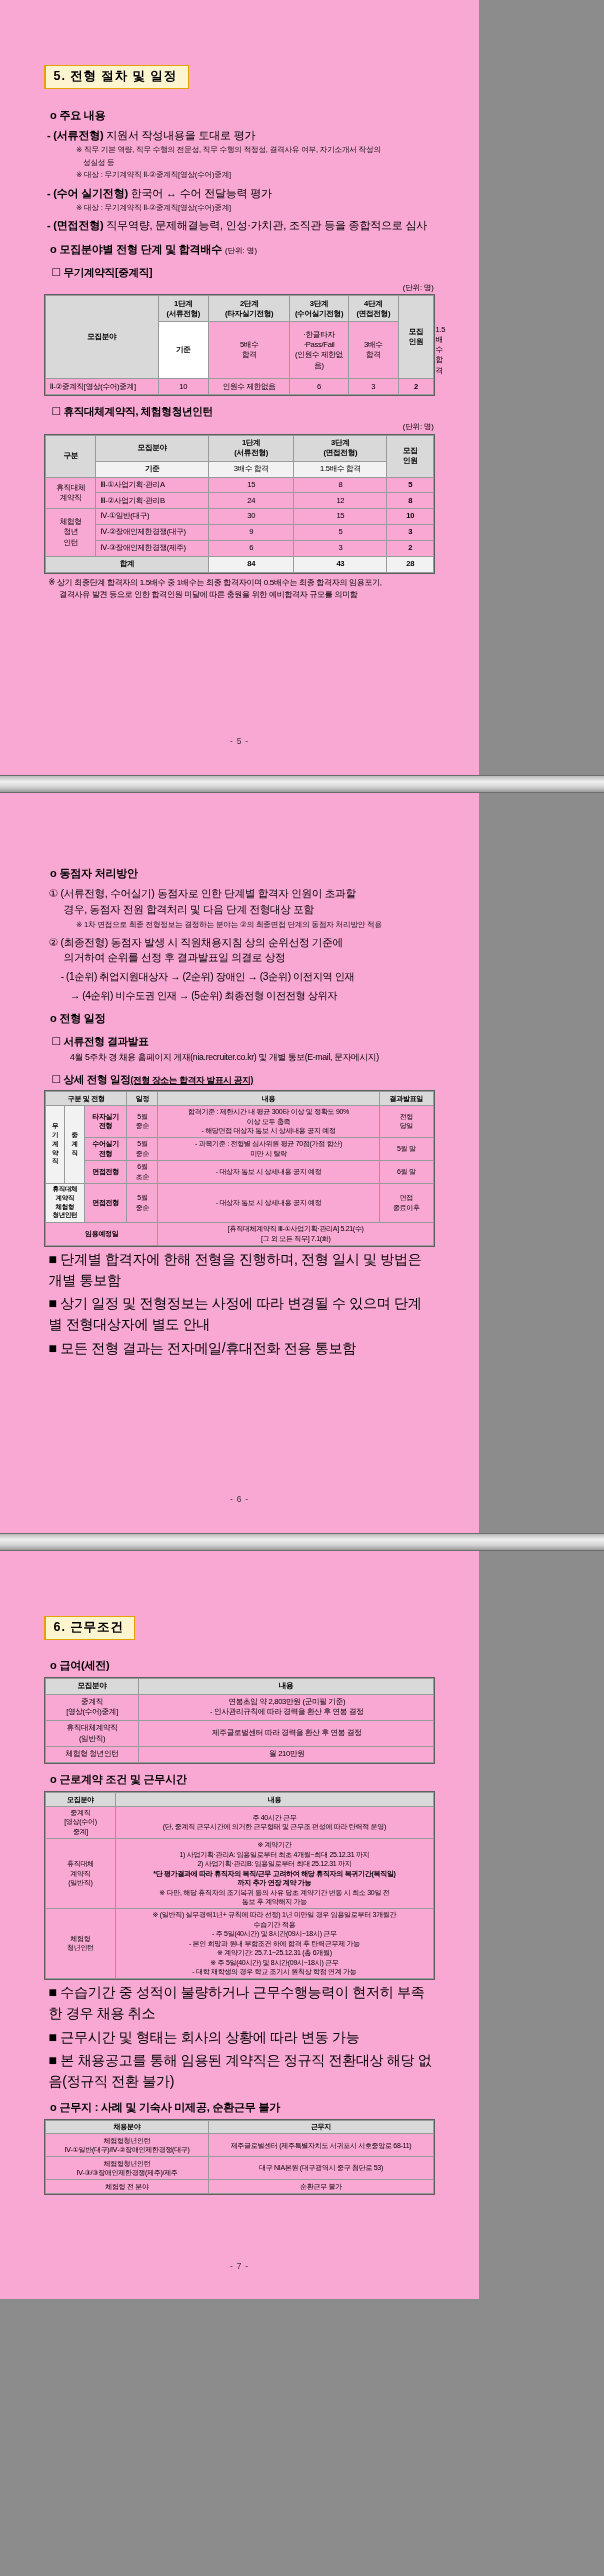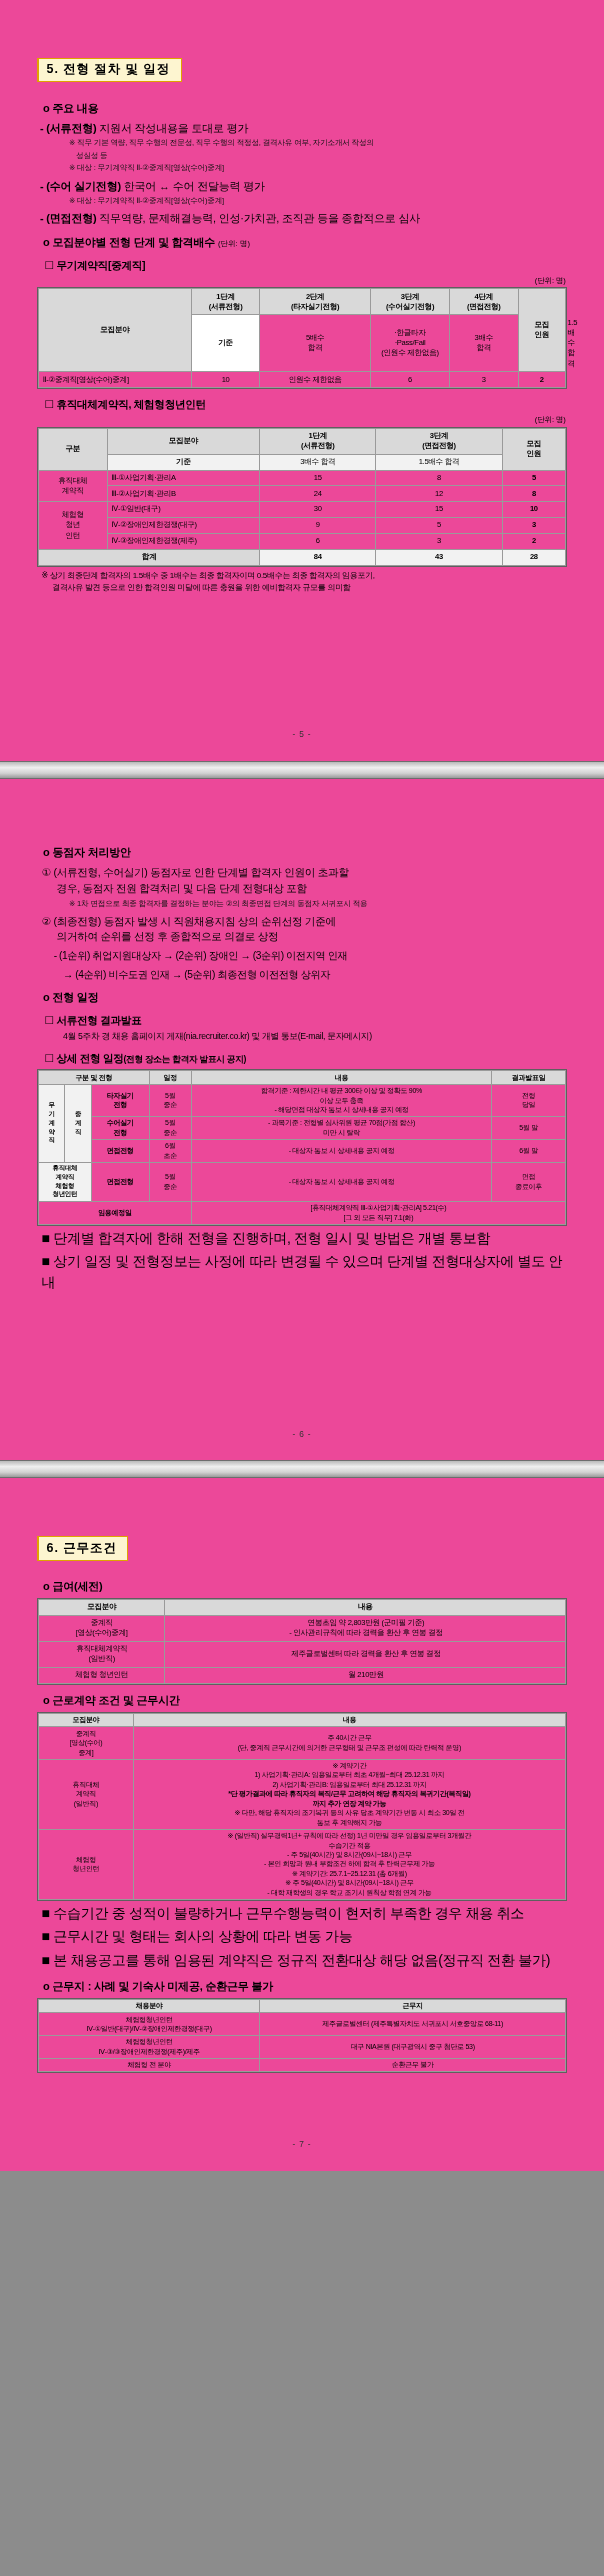--- a/index.html
+++ b/index.html
@@ -7,24 +7,24 @@
     margin: 0; padding: 0;
     background: #8c8c8c;
     font-family: "Liberation Sans", "DejaVu Sans", sans-serif;
   }
   .viewport {
     width: 605px;
     margin: 0 auto;
     background: #8c8c8c;
   }
   .page {
-    width: 604px;
-    background: #ec4899;
+    width: 479px;
+    background: #f9a8d4;
     position: relative;
-    padding: 5px;
+    padding: 12px;
   }
   .page-inner {
     padding: 53px 32px 0 32px;
   }
   .page-gap {
     height: 18px;
     background: #8c8c8c;
     border-top: 0.8px solid #6d6d6d;
     border-bottom: 0.8px solid #6d6d6d;
     background: linear-gradient(to bottom, #b9b9b9 0%, #efefef 35%, #d2d2d2 70%, #9a9a9a 100%);
@@ -67,21 +67,21 @@
     letter-spacing: -0.2px;
     color: #111;
   }
   .note-indent { margin-left: 39px; }
   .box-head {
     font-size: 10.6px;
     font-weight: bold;
     margin: 9px 0 3px 7.6px;
     letter-spacing: -0.3px;
   }
-  .box-head .sub { font-size: 8.7px; }
+  .box-head .sub { font-size: 8.7px; text-decoration: underline; }
   .unit-right {
     text-align: right;
     font-size: 7.6px;
     margin: 0 1.5px 1.5px 0;
     letter-spacing: -0.2px;
   }
   .circ-line {
     font-size: 10.6px;
     margin: 4.6px 0 1.5px 4.6px;
     letter-spacing: -0.3px;
@@ -359,25 +359,25 @@
   <div class="page-gap"></div>
 
   <div class="page">
     <div class="page-inner">
       <div class="o-line">o 동점자 처리방안</div>
 
       <div class="circ-line">
         <span>①</span><span> (서류전형, 수어실기) 동점자로 인한 단계별 합격자 인원이 초과할</span>
         <span class="ind">경우, 동점자 전원 합격처리 및 다음 단계 전형대상 포함</span>
       </div>
-      <div class="note">※ 1차 면접으로 최종 합격자를 결정하는 분야는 ②의 최종면접 단계의 동점자 서귀포시 적용</div>
+      <div class="note">※ 1차 면접으로 최종 전형정보는 결정하는 분야는 ②의 최종면접 단계의 동점자 처리방안 적용</div>
 
       <div class="circ-line">
         <span>②</span><span> (최종전형) 동점자 발생 시 직원채용지침 상의 순위선정 기준에</span>
-        <span class="ind">의거하여 순위를 선정 후 종합적으로 의결로 상정</span>
+        <span class="ind">의거하여 순위를 선정 후 결과발표일 의결로 상정</span>
       </div>
       <div class="sub-dash">- (1순위) 취업지원대상자 → (2순위) 장애인 → (3순위) 이전지역 인재</div>
       <div class="sub-dash" style="margin-left:26px;">→ (4순위) 비수도권 인재 → (5순위) 최종전형 이전전형 상위자</div>
 
       <div class="o-line">o 전형 일정</div>
 
       <div class="box-head">
         ☐ <span>서류전형 결과발표</span>
       </div>
       <div class="plain">4월 5주차 경 채용 홈페이지 게재(nia.recruiter.co.kr) 및 개별 통보(E-mail, 문자메시지)</div>
@@ -439,20 +439,21 @@
           <td colspan="2" class="wrap-left">
             [휴직대체계약직 Ⅲ-①사업기획·관리A] 5.21(수)<br>[그 외 모든 직무] 7.1(화)
           </td>
         </tr>
       </tbody>
           </table>
       </div>
 
       <div class="bul">■ 단계별 합격자에 한해 전형을 진행하며, 전형 일시 및 방법은 개별 통보함</div>
       <div class="bul">■ 상기 일정 및 전형정보는 사정에 따라 변경될 수 있으며 단계별 전형대상자에 별도 안내</div>
+      <div class="bul">■ 모든 전형 결과는 전자메일/휴대전화 전용 통보함</div>
 
       <div class="spacer-lg"></div>
       <div class="pageno">- 6 -</div>
     </div>
   </div>
 
   <div class="page-gap"></div>
 
   <div class="page">
     <div class="page-inner">

